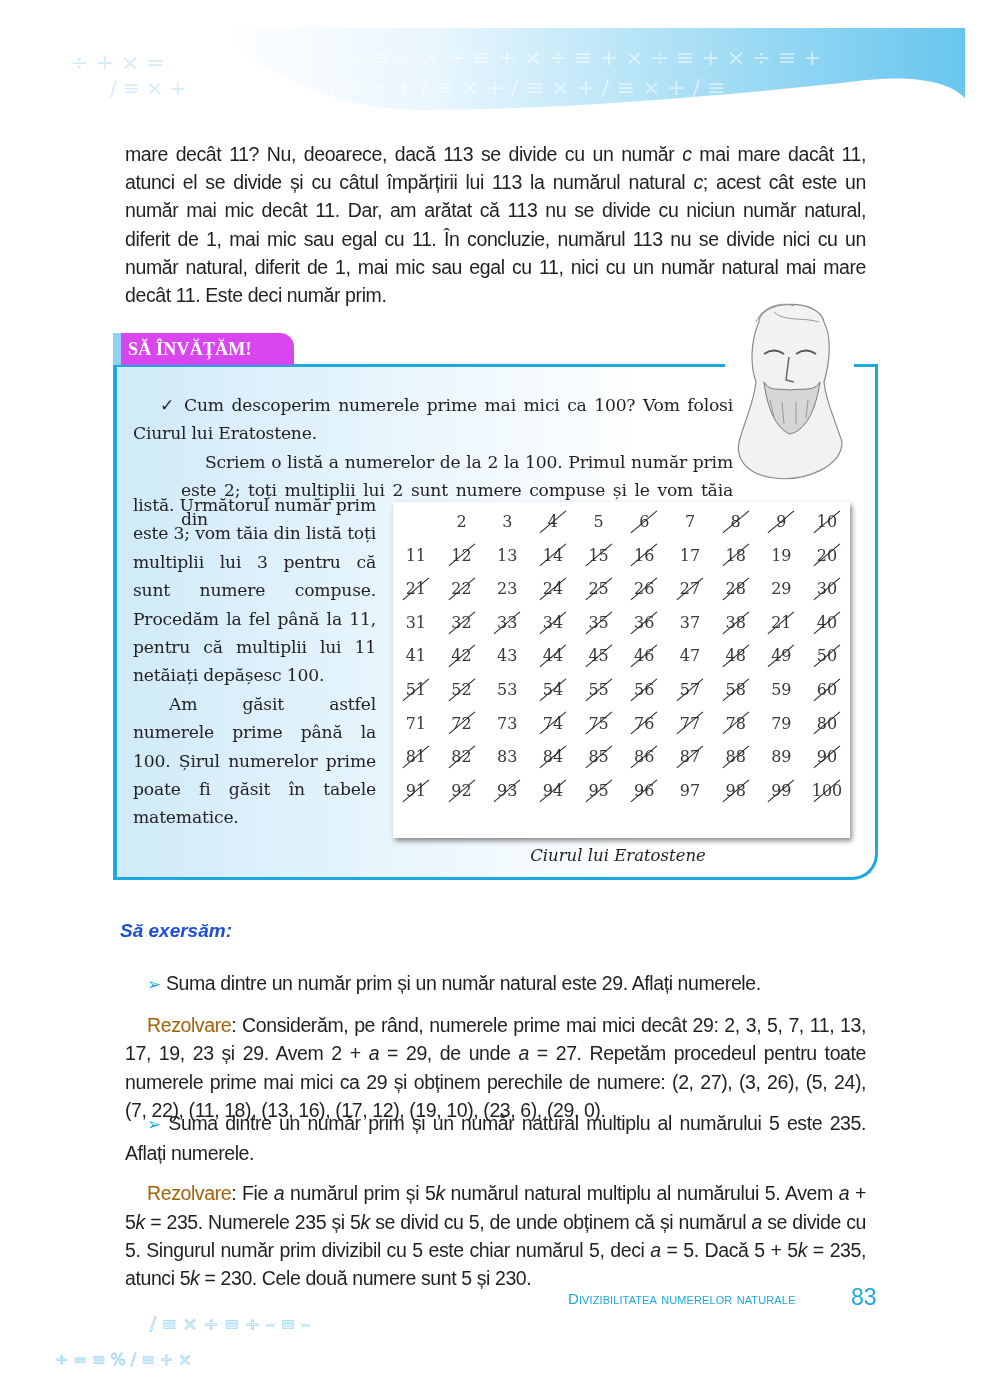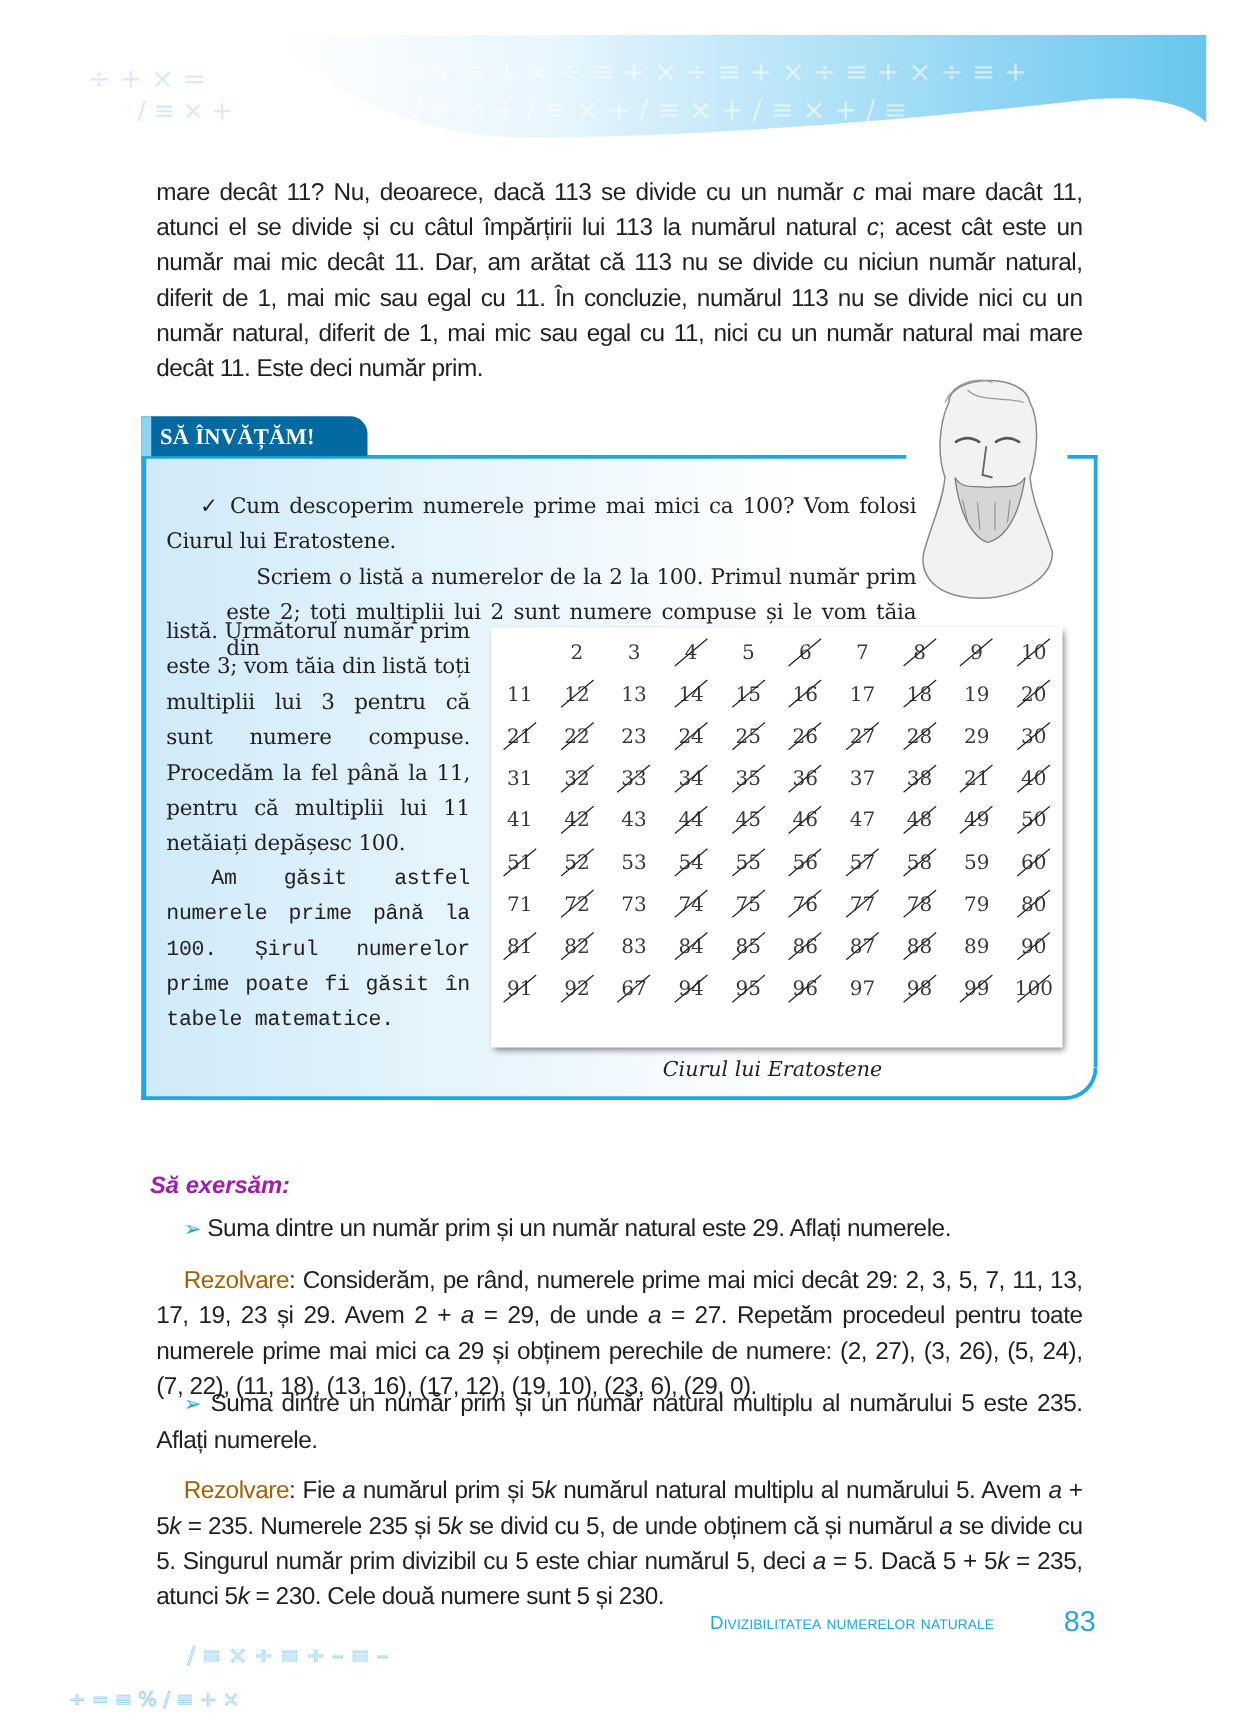--- a/index.html
+++ b/index.html
@@ -15,41 +15,41 @@
   .box { position:absolute; left:113px; top:364px; width:765px; height:516px; }
   .box-bg { position:absolute; left:0; top:0; width:100%; height:100%;
             background:linear-gradient(90deg,#cfeaf9 0%, #eef8fd 45%, #ffffff 70%); }
   .box-left { position:absolute; left:0; top:0; width:4px; height:516px; background:#1ea8e0; }
   .box-top { position:absolute; left:0; top:0; width:612px; height:3px; background:#1ea8e0; }
   .box-top-right { position:absolute; left:741px; top:0; width:24px; height:3px; background:#1ea8e0; }
   .box-right { position:absolute; right:0; top:0; width:3px; height:490px; background:#1ea8e0; }
   .box-bottom { position:absolute; left:0; bottom:0; width:765px; height:26px;
                 border-bottom:3px solid #1ea8e0; border-right:3px solid #1ea8e0;
                 border-bottom-right-radius:26px; box-sizing:border-box; }
-  .tab { position:absolute; left:113px; top:333px; width:181px; height:32px; background:#0369a1;
+  .tab { position:absolute; left:113px; top:333px; width:181px; height:32px; background:#d946ef;
          border-top-right-radius:14px; }
   .tab span { position:absolute; left:15px; top:6px; color:#fff; font-weight:bold; font-size:18px;
               font-family:"Liberation Serif", serif; letter-spacing:0.2px; }
   .tab .shade { position:absolute; left:0; top:0; width:8px; height:32px; background:#8fd3f1; }
   .btext { position:absolute; font-family:"DejaVu Serif", serif; font-size:17.2px; line-height:28.4px;
            color:#231f20; text-align:justify; letter-spacing:-0.2px; }
   .btext p { margin:0; }
   .bust { position:absolute; left:734px; top:292px; width:110px; height:190px; }
   .sieve { position:absolute; left:393px; top:502px; width:457px; height:336px; background:#fff;
            box-shadow:2px 3px 5px rgba(0,0,0,0.45); }
   .grid { position:absolute; left:0; top:3px; width:457px; }
   .row { height:33.6px; display:flex; }
   .cell { width:45.7px; text-align:center; font-family:"DejaVu Serif", serif; font-size:16px; line-height:33.6px;
           color:#3a3a3a; position:relative; }
   .cell.x::after { content:""; position:absolute; left:50%; top:50%; width:34px; height:1.3px; background:#222;
                    transform:translate(-50%,-50%) rotate(-40deg); }
   .caption { position:absolute; left:383px; top:846px; width:470px; text-align:center;
              font-family:"DejaVu Serif", serif; font-style:italic; font-size:16.5px; color:#231f20; }
-  .h-ex { position:absolute; left:120px; top:920px; color:#a21caf; font-family:"Liberation Sans", sans-serif;
-          font-weight:bold; font-style:italic; font-size:19px;margin-top:18px; }
+  .h-ex { position:absolute; left:120px; top:920px; color:#1d4ed8; font-family:"Liberation Sans", sans-serif;
+          font-weight:bold; font-style:italic; font-size:19px; }
   .arrow { color:#1ea8e0; font-size:17px; }
   .rez { color:#a16207; }
   .footer-title { position:absolute; left:568px; top:1290px; color:#1ea8e0; font-family:"Liberation Sans", sans-serif;
                   font-size:15px; font-variant:small-caps; letter-spacing:0.1px; }
   .page-num { position:absolute; left:851px; top:1284px; color:#1ea8e0; font-family:"Liberation Sans", sans-serif;
               font-size:23px; }
 </style>
 </head>
 <body>
 
@@ -97,21 +97,21 @@
   <path d="M22 30 C30 12 50 10 60 14 M40 20 C50 30 70 25 85 30" stroke="#9a9a9a" fill="none"></path>
   <path d="M36 108 L40 125 M48 110 L50 132 M62 110 L62 132 M74 108 L72 126" stroke="#888" stroke-width="0.8"></path>
 </svg>
 
 <div class="btext" style="left:133px; top:391px; width:600px;">
   <p style="text-indent:27px;"><span>✓</span> <span>Cum descoperim numerele prime mai mici ca 100? Vom folosi Ciurul lui Eratostene.</span></p>
   <p style="text-indent:24px;margin-left:48px;">Scriem o listă a numerelor de la 2 la 100. Primul număr prim este 2; toți multiplii lui 2 sunt numere compuse și le vom tăia din</p>
 </div>
 <div class="btext" style="left:133px; top:491px; width:243px;">
   <p>listă. Următorul număr prim este 3; vom tăia din listă toți multiplii lui 3 pentru că sunt numere compuse. Procedăm la fel până la 11, pentru că multiplii lui 11 netăiați depășesc 100.</p>
-  <p style="text-indent:36px;font-family:Liberation Mono, monospace;">Am găsit astfel numerele prime până la 100. Șirul numerelor prime poate fi găsit în tabele matematice.</p>
+  <p style="text-indent:36px;">Am găsit astfel numerele prime până la 100. Șirul numerelor prime poate fi găsit în tabele matematice.</p>
 </div>
 
 <div class="sieve">
   <div class="grid" id="sieve-grid">
       <div class="row">
         <div class="cell"></div>
         <div class="cell">2</div>
         <div class="cell">3</div>
         <div class="cell x">4</div>
         <div class="cell">5</div>
@@ -201,21 +201,21 @@
         <div class="cell x">85</div>
         <div class="cell x">86</div>
         <div class="cell x">87</div>
         <div class="cell x">88</div>
         <div class="cell">89</div>
         <div class="cell x">90</div>
       </div>
       <div class="row">
         <div class="cell x">91</div>
         <div class="cell x">92</div>
-        <div class="cell x">67</div>
+        <div class="cell x">93</div>
         <div class="cell x">94</div>
         <div class="cell x">95</div>
         <div class="cell x">96</div>
         <div class="cell">97</div>
         <div class="cell x">98</div>
         <div class="cell x">99</div>
         <div class="cell x">100</div>
       </div>
     </div>
 </div>

